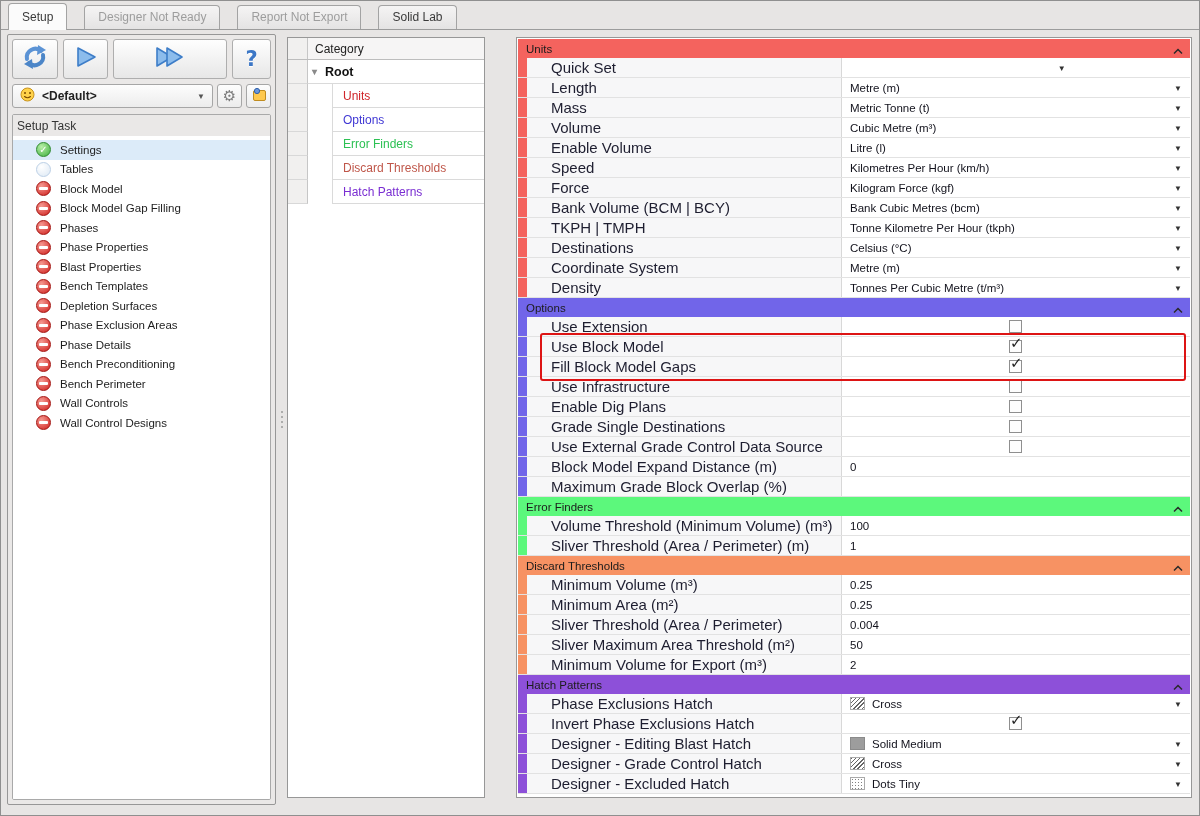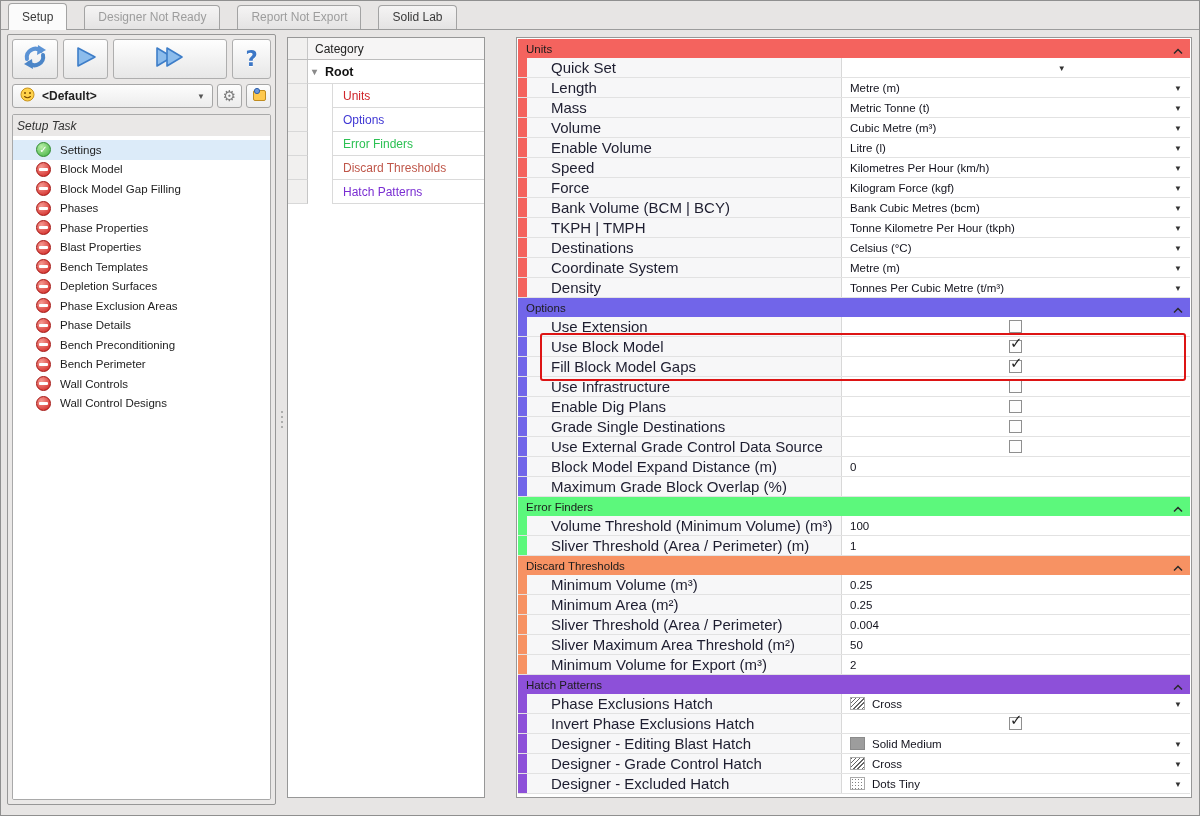--- a/index.html
+++ b/index.html
@@ -17,21 +17,21 @@
   .toolbar { position:absolute; top:4px; left:4px; right:4px; height:40px; display:flex; gap:5px; }
   .tbtn { height:40px; border:1px solid #aeaeae; border-radius:3px; background:linear-gradient(#fefefe,#e7e7e7); display:flex; align-items:center; justify-content:center; }
   .tbtn:nth-child(1){ width:48px; } .tbtn:nth-child(2){ width:46px; } .tbtn:nth-child(3){ width:118px; }
   .tbtn.help { width:40px; margin-left:auto; font-weight:bold; font-size:21px; color:#3c77c6; font-family:"DejaVu Sans",sans-serif; text-shadow:0 1px 0 #fff; }
   .profile-row { position:absolute; top:49px; left:4px; right:4px; height:24px; display:flex; gap:4px; }
   .dropdown { flex:1; border:1px solid #a6a6a6; border-radius:3px; background:linear-gradient(#fdfdfd,#ececec); display:flex; align-items:center; padding:0 7px; gap:7px; font-weight:bold; font-size:12px; color:#222; }
   .dd-caret { margin-left:auto; font-size:8px; color:#555; }
   .small-btn { width:25px; border:1px solid #a6a6a6; border-radius:3px; background:linear-gradient(#fdfdfd,#ececec); display:flex; align-items:center; justify-content:center; }
   .gear-glyph { font-family:"DejaVu Sans",sans-serif; font-size:15px; color:#7c7c7c; }
   .task-box { position:absolute; left:4px; top:79px; right:4px; bottom:4px; border:1px solid #a9a9a9; border-radius:2px; background:#fff; overflow:hidden; }
-  .task-title { height:21px; background:#eae8e7; font-size:12px; color:#333; padding:4px 0 0 4px;font-style:italic; }
+  .task-title { height:21px; background:#eae8e7; font-size:12px; color:#333; padding:4px 0 0 4px; }
   .task-list { position:absolute; top:21px; left:0; right:0; bottom:0; background:#fff; padding-top:4px; }
   .task-item { height:19.5px; display:flex; align-items:center; padding-left:23px; gap:9px; font-size:11.5px; color:#1d1d1d; }
   .task-item.selected { background:#dcebf9; }
   .st-icon { width:15px; height:15px; border-radius:50%; flex:0 0 15px; display:flex; align-items:center; justify-content:center; }
   .st-done { background:radial-gradient(circle at 35% 30%, #b8f0a8, #3fae3f); border:1px solid #2e8a2e; color:#fff; font-size:10px; font-family:"DejaVu Sans",sans-serif; }
   .st-pending { background:radial-gradient(circle at 35% 30%, #ffffff, #dce8f4); border:1px solid #bcd0e6; }
   .st-blocked { background:radial-gradient(circle at 35% 30%, #f59a92, #cf1f1c); border:1px solid #a31310; }
   .st-blocked i { display:block; width:9px; height:3px; background:#fff; border-radius:1px; }
 
   
@@ -140,20 +140,24 @@
     </div>
 
     <div class="task-box">
       <div class="task-title">Setup Task</div>
       <div class="task-list" id="task-list">
           <div class="task-item selected">
             <span class="st-icon st-done">✓</span>
             <span>Settings</span>
           </div>
           <div class="task-item">
+            <span class="st-icon st-pending"></span>
+            <span>Tables</span>
+          </div>
+          <div class="task-item">
             <span class="st-icon st-blocked">
               <i></i>
             </span>
             <span>Block Model</span>
           </div>
           <div class="task-item">
             <span class="st-icon st-blocked">
               <i></i>
             </span>
             <span>Block Model Gap Filling</span>

